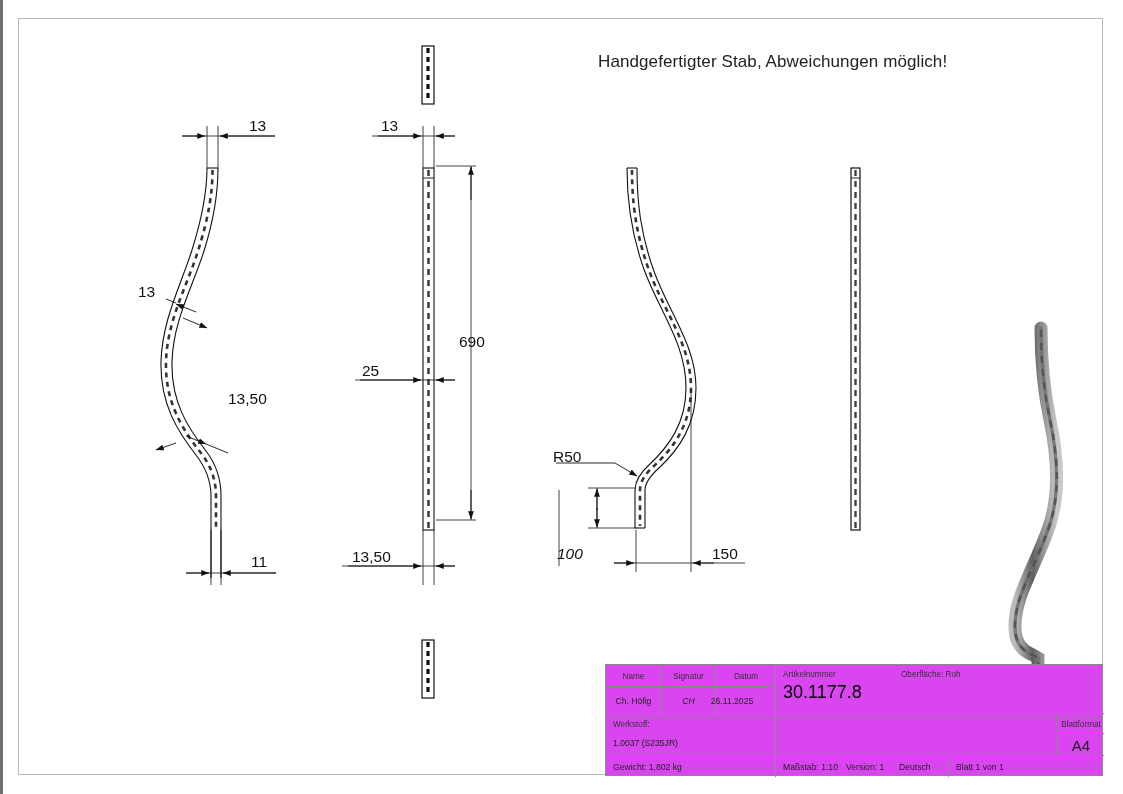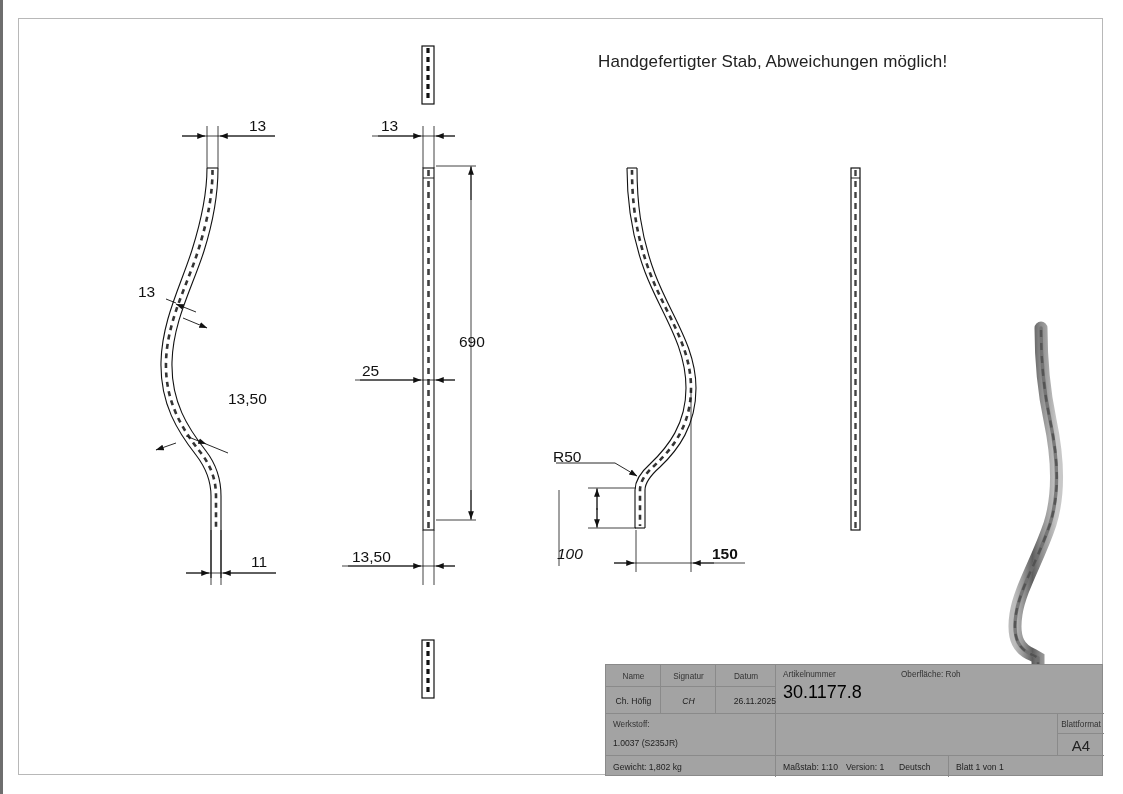--- a/index.html
+++ b/index.html
@@ -7,21 +7,21 @@
        font-family:"Liberation Sans","DejaVu Sans",sans-serif;color:#1a1a1a;}
   #sheet{position:relative;width:1123px;height:628px;background:#fff;}
   #leftedge{position:absolute;left:0;top:0;width:3px;height:794px;background:#6e6e6e;}
   #border{position:absolute;left:18px;top:18px;width:1085px;height:757px;
           border:1px solid #b8b8b8;box-sizing:border-box;}
   .note{position:absolute;font-size:17px;letter-spacing:.1px;color:#222;white-space:nowrap;}
   .dim{position:absolute;font-size:15.5px;color:#111;white-space:nowrap;}
   svg{position:absolute;left:0;top:0;overflow:visible;}
   
   #tb{position:absolute;left:605px;top:664px;width:498px;height:112px;
-      border:1px solid #8a8a8a;box-sizing:border-box;background:#a3a3a3;}
+      border:1px solid #8a8a8a;box-sizing:border-box;background:#d946ef;}
   .tcell{position:absolute;box-sizing:border-box;border-right:1px solid #8a8a8a;
          border-bottom:1px solid #8a8a8a;}
   .tlab{position:absolute;font-size:8.2px;color:#333;white-space:nowrap;}
   .tval{position:absolute;font-size:8.6px;color:#222;white-space:nowrap;}
   .tbig{position:absolute;font-size:18px;color:#000;white-space:nowrap;}
   .tmid{position:absolute;font-size:15px;color:#222;white-space:nowrap;}
   .ctr{text-align:center;}
 </style>
 </head>
 <body>
@@ -164,21 +164,21 @@
   <div class="dim" style="left:228px;top:390px;">13,50</div>
   <div class="dim" style="left:251px;top:553px;">11</div>
 
   <div class="dim" style="left:381px;top:117px;">13</div>
   <div class="dim" style="left:362px;top:362px;">25</div>
   <div class="dim" style="left:459px;top:333px;">690</div>
   <div class="dim" style="left:352px;top:548px;">13,50</div>
 
   <div class="dim" style="left:553px;top:448px;">R50</div>
   <div class="dim" style="left:557px;top:545px;font-style:italic;">100</div>
-  <div class="dim" style="left:712px;top:545px;font-weight:bold;">150</div>
+  <div class="dim" style="left:712px;top:545px;">150</div>
 
   <div id="tb">
 
     <div class="tcell" style="left:0;top:0;width:55px;height:22px;"></div>
     <div class="tcell" style="left:55px;top:0;width:55px;height:22px;"></div>
     <div class="tcell" style="left:110px;top:0;width:60px;height:22px;"></div>
     <div class="tcell" style="left:0;top:22px;width:55px;height:27px;"></div>
     <div class="tcell" style="left:55px;top:22px;width:55px;height:27px;"></div>
     <div class="tcell" style="left:110px;top:22px;width:60px;height:27px;"></div>
 
@@ -193,21 +193,21 @@
     <div class="tcell" style="left:170px;top:91px;width:100px;height:21px;border-right:none;border-bottom:none;"></div>
     <div class="tcell" style="left:270px;top:91px;width:73px;height:21px;border-bottom:none;"></div>
     <div class="tcell" style="left:343px;top:91px;width:155px;height:21px;border-right:none;border-bottom:none;"></div>
 
     <div class="tlab ctr" style="left:0;top:7px;width:55px;">Name</div>
     <div class="tlab ctr" style="left:55px;top:7px;width:55px;">Signatur</div>
     <div class="tlab ctr" style="left:110px;top:7px;width:60px;">Datum</div>
 
     <div class="tval ctr" style="left:0;top:31px;width:55px;">Ch. Höfig</div>
     <div class="tval ctr" style="left:55px;top:31px;width:55px;font-style:italic;">CH</div>
-    <div class="tval ctr" style="left:110px;top:31px;width:60px;text-align:right;">26.11.2025</div>
+    <div class="tval ctr" style="left:96px;top:31px;width:60px;">26.11.2025</div>
 
     <div class="tlab" style="left:177px;top:5px;">Artikelnummer</div>
     <div class="tlab" style="left:295px;top:5px;">Oberfläche:  Roh</div>
     <div class="tbig" style="left:177px;top:17px;">30.1177.8</div>
 
     <div class="tlab" style="left:7px;top:55px;">Werkstoff:</div>
     <div class="tval" style="left:7px;top:73px;">1.0037 (S235JR)</div>
 
     <div class="tlab ctr" style="left:452px;top:55px;width:46px;">Blattformat</div>
     <div class="tmid ctr" style="left:452px;top:72px;width:46px;">A4</div>

